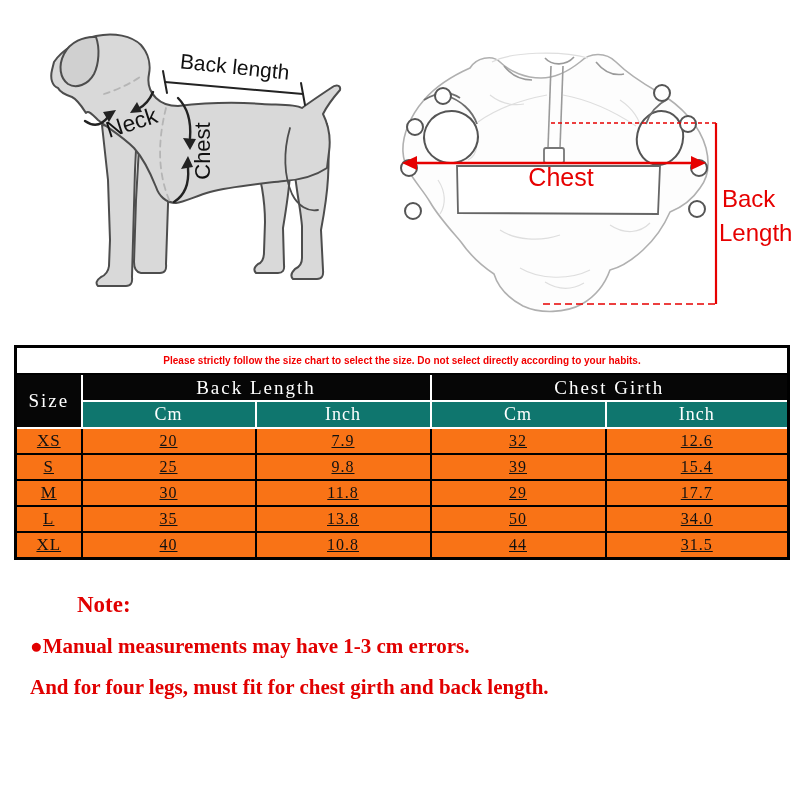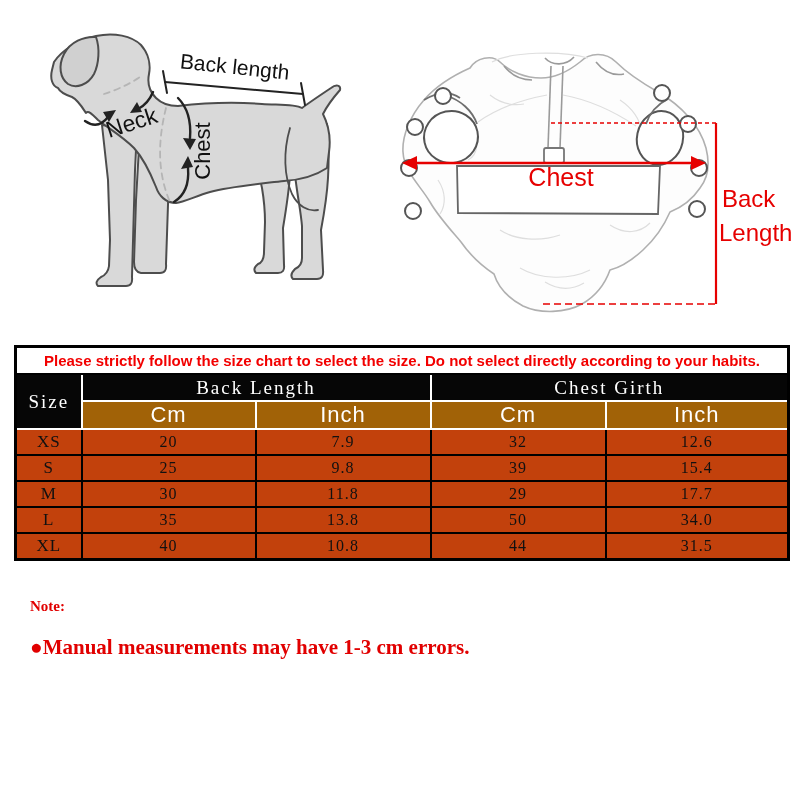--- a/index.html
+++ b/index.html
@@ -7,32 +7,32 @@
   #page{width:800px;height:800px;position:relative;background:#fff;}
 
   
   #diagrams{display:block;width:800px;height:345px;}
 
   
   table.size-chart{border-collapse:collapse;margin-left:14px;width:773px;table-layout:fixed;
                    border:3px solid #000;}
   table.size-chart td{text-align:center;vertical-align:middle;padding:0;overflow:hidden;white-space:nowrap;}
   td.warn{height:25px;border:2px solid #000;color:#f20000;font-family:"Liberation Sans",sans-serif;
-          font-size:15px;font-weight:700;background:#fff;}
+          font-size:10px;font-weight:700;background:#fff;}
   td.hdr{background:#060606;color:#fff;border:2px solid #fff;
          font-family:"Liberation Serif",serif;font-size:19px;letter-spacing:2px;height:25px;}
-  td.hdr2{background:#a16207;color:#fff;border:2px solid #fff;
-          font-family:Liberation Sans, sans-serif;font-size:22px;letter-spacing:1px;height:25px;}
-  tr.data td{height:24px;border:2px solid #000;background:#c2410c;color:#111;
-             font-family:"Liberation Serif",serif;font-size:16px;letter-spacing:1px;}
+  td.hdr2{background:#0f766e;color:#fff;border:2px solid #fff;
+          font-family:Liberation Serif, serif;font-size:18px;letter-spacing:1px;height:25px;}
+  tr.data td{height:24px;border:2px solid #000;background:#f97316;color:#111;
+             font-family:"Liberation Serif",serif;font-size:16px;letter-spacing:1px;text-decoration:underline;}
   tr.data td.szc{font-size:17px;}
 
   
   .notes{margin:32px 0 0 30px;color:#e10000;font-family:"Liberation Serif",serif;font-weight:700;}
-  .notes .title{font-size:15px;line-height:26px;}
+  .notes .title{font-size:23px;line-height:26px;margin-left:47px;}
   .notes .line{font-size:21px;line-height:26px;margin-top:15px;}
 </style>
 </head>
 <body>
 
 <div id="page">
 
   <svg id="diagrams" viewBox="0 0 800 345" xmlns="http://www.w3.org/2000/svg">
 
     <g fill="#d9d9d9" stroke="#4d4d4d" stroke-width="2" stroke-linejoin="round" stroke-linecap="round">
@@ -250,15 +250,16 @@
       <td>10.8</td>
       <td>44</td>
       <td>31.5</td>
     </tr>
   </tbody>
     </table>
 
   <div class="notes">
     <div class="title">Note:</div>
     <div class="line">●Manual measurements may have 1-3 cm errors.</div>
+    <div class="line">And for four legs, must fit for chest girth and back length.</div>
   </div>
 
 </div>
 
 </body></html>

